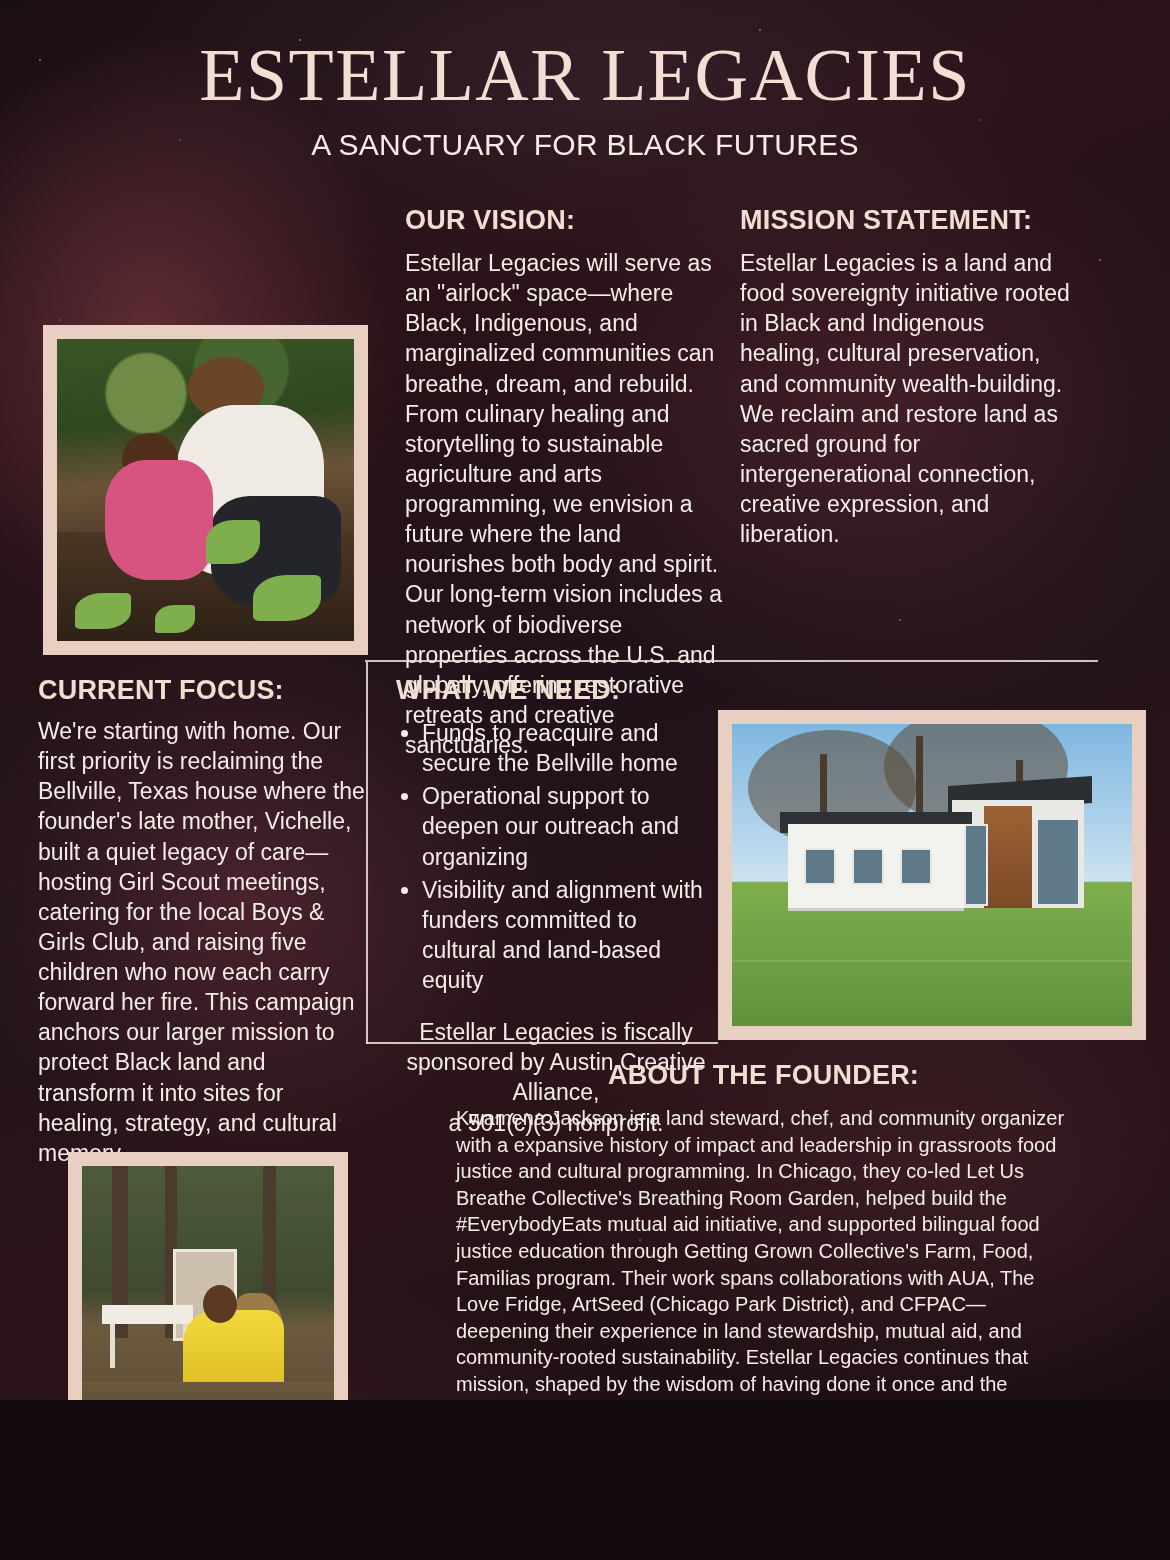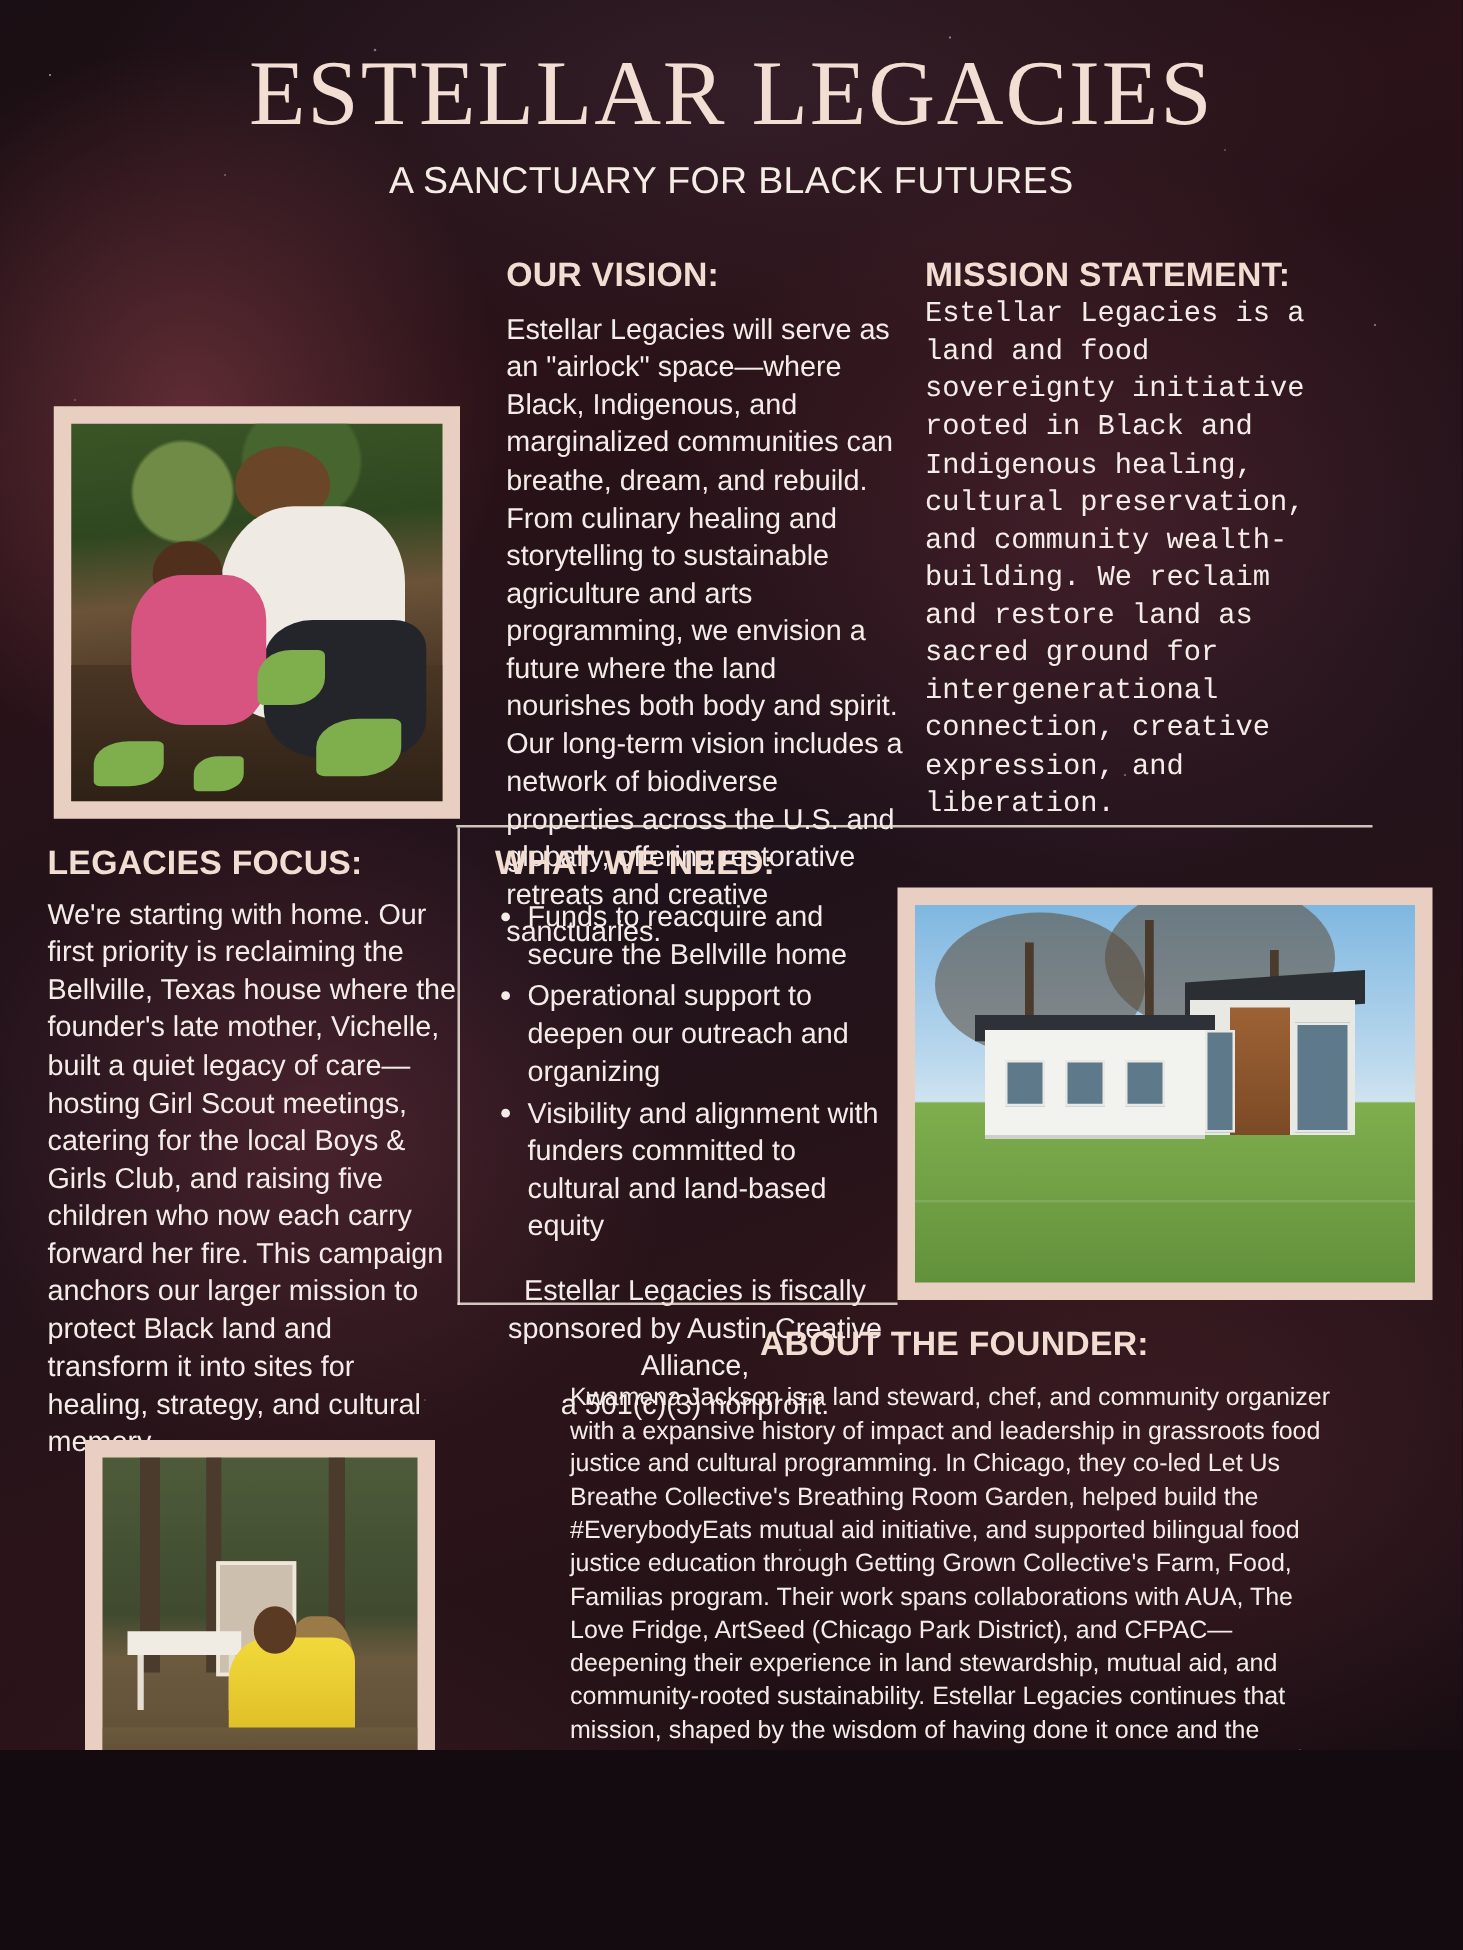--- a/index.html
+++ b/index.html
@@ -354,42 +354,42 @@
   <div class="subtitle">A SANCTUARY FOR BLACK FUTURES</div>
 
   <div style="position:absolute; left:405px; top:205px; width:322px;">
     <div class="heading">OUR VISION:</div>
     <div class="body" style="margin-top:12px;">Estellar Legacies will serve as an "airlock" space—where Black, Indigenous, and marginalized communities can breathe, dream, and rebuild. From culinary healing and storytelling to sustainable agriculture and arts programming, we envision a future where the land nourishes both body and spirit.</div>
     <div class="body">Our long-term vision includes a network of biodiverse properties across the U.S. and globally, offering restorative retreats and creative sanctuaries.</div>
   </div>
 
   <div style="position:absolute; left:740px; top:205px; width:330px;">
     <div class="heading">MISSION STATEMENT:</div>
-    <div class="body" style="font-family:Liberation Mono, monospace;">Estellar Legacies is a land and food sovereignty initiative rooted in Black and Indigenous healing, cultural preservation, and community wealth-building. We reclaim and restore land as sacred ground for intergenerational connection, creative expression, and liberation.</div>
+    <div class="body" style="margin-top:12px;">Estellar Legacies is a land and food sovereignty initiative rooted in Black and Indigenous healing, cultural preservation, and community wealth-building. We reclaim and restore land as sacred ground for intergenerational connection, creative expression, and liberation.</div>
   </div>
 
   <div class="frame" style="left:43px; top:325px; width:325px; height:330px;">
     <div class="photo ph-garden">
       <div class="soil"></div>
       <div class="hairbun"></div>
       <div class="adult"></div>
       <div class="adultlower"></div>
       <div class="childhead"></div>
       <div class="child"></div>
       <div class="leaf" style="left:50%; top:60%; width:54px; height:44px;"></div>
       <div class="leaf" style="left:66%; top:78%; width:68px; height:46px;"></div>
       <div class="leaf" style="left:6%; top:84%; width:56px; height:36px;"></div>
       <div class="leaf" style="left:33%; top:88%; width:40px; height:28px;"></div>
     </div>
   </div>
 
   <div class="divider" style="left:365px; top:660px; width:733px;"></div>
 
   <div style="position:absolute; left:38px; top:675px; width:330px;">
-    <div class="heading">LEGACIES FOCUS:</div>
+    <div class="heading">CURRENT FOCUS:</div>
     <div class="body" style="margin-top:10px;">We're starting with home. Our first priority is reclaiming the Bellville, Texas house where the founder's late mother, Vichelle, built a quiet legacy of care—hosting Girl Scout meetings, catering for the local Boys &amp; Girls Club, and raising five children who now each carry forward her fire. This campaign anchors our larger mission to protect Black land and transform it into sites for healing, strategy, and cultural memory.</div>
   </div>
 
   <div class="divider" style="left:366px; top:662px; width:2px; height:382px;"></div>
 
   <div style="position:absolute; left:396px; top:675px; width:320px;">
     <div class="heading">WHAT WE NEED:</div>
     <ul class="needs body" style="margin-top:12px;">
       <li>Funds to reacquire and secure the Bellville home</li>
       <li>Operational support to deepen our outreach and organizing</li>

